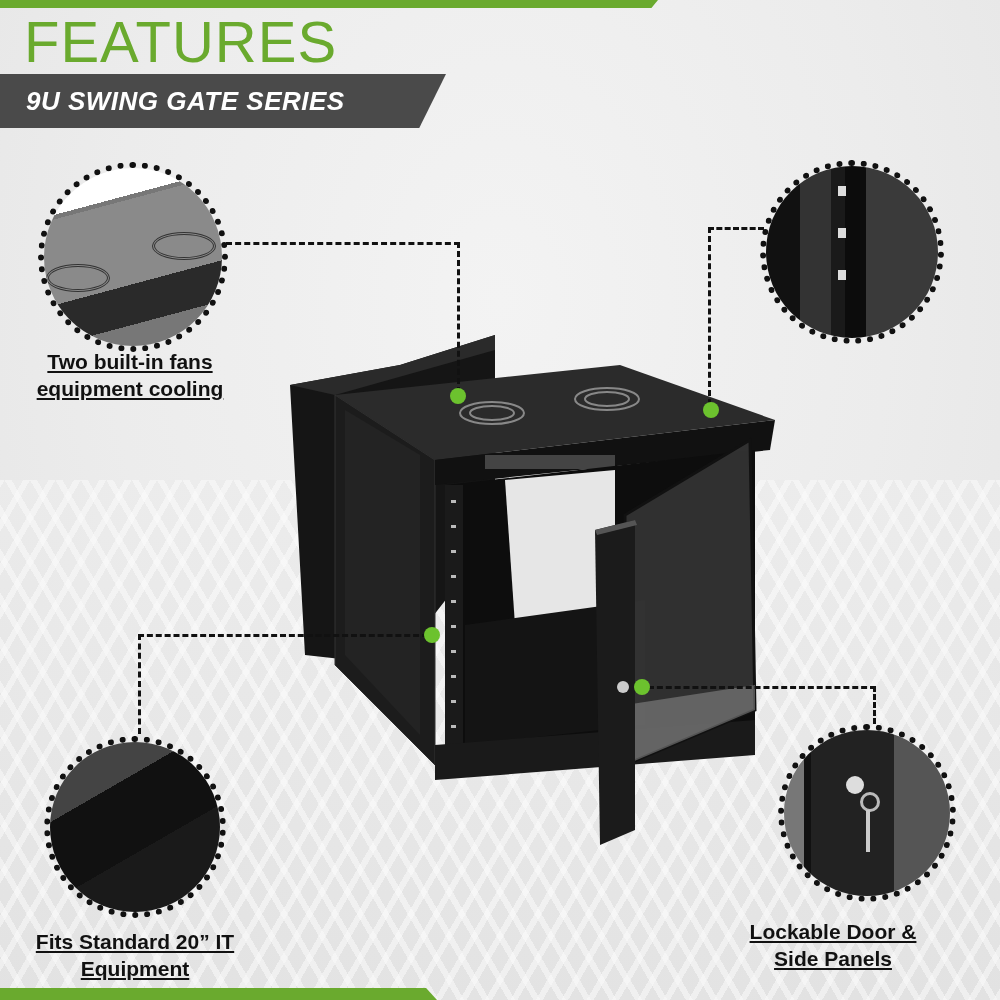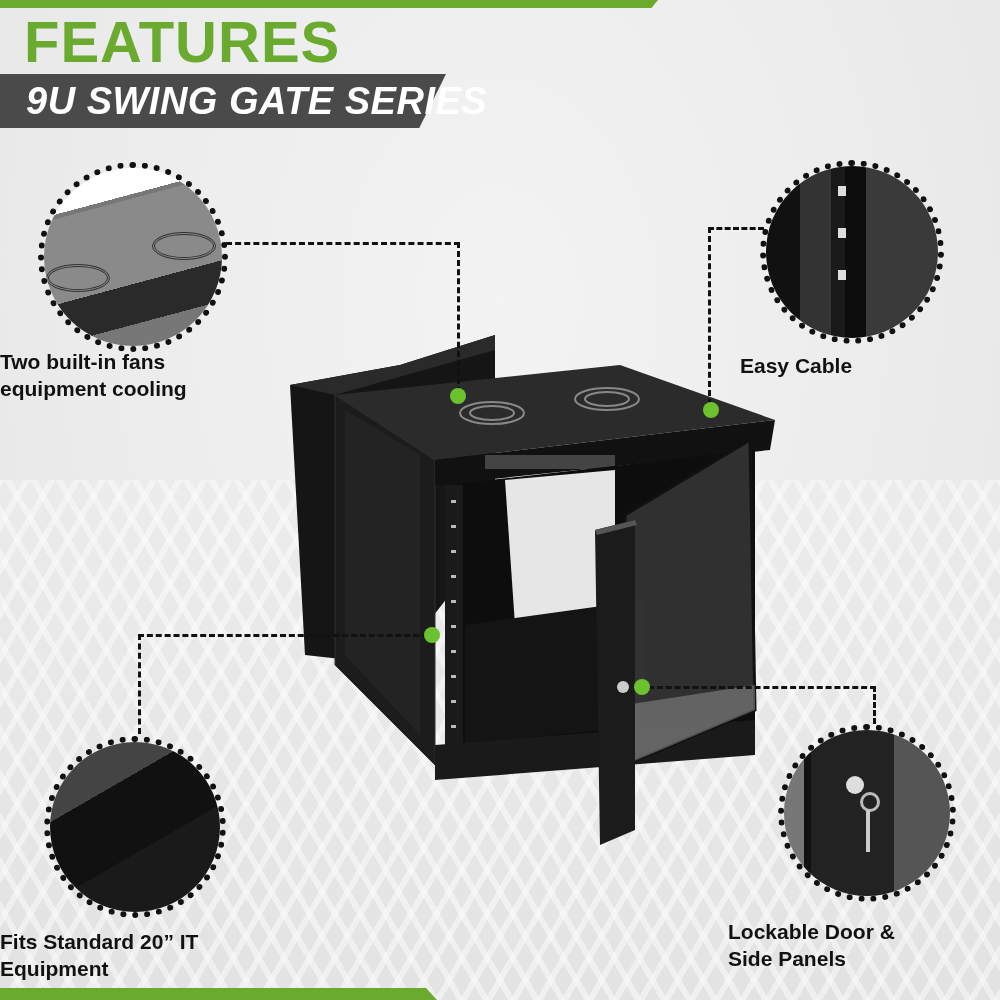--- a/index.html
+++ b/index.html
@@ -9,30 +9,30 @@
   .floor { position:absolute; left:0; top:480px; width:1000px; height:520px;
     background:
       repeating-linear-gradient(60deg, rgba(255,255,255,0.55) 0 6px, transparent 6px 22px),
       repeating-linear-gradient(-60deg, rgba(255,255,255,0.55) 0 6px, transparent 6px 22px),
       linear-gradient(#ececec, #e2e2e2);
     opacity:0.8; }
   .top-bar { position:absolute; left:0; top:0; width:658px; height:8px; background:#6aaa2e;
     clip-path: polygon(0 0,100% 0, 99% 100%, 0 100%); }
   .bottom-bar { position:absolute; left:0; top:988px; width:437px; height:12px; background:#6aaa2e;
     clip-path: polygon(0 0, 97.5% 0, 100% 100%, 0 100%); }
-  .title { position:absolute; left:24px; top:12px; font-family:"Liberation Sans", sans-serif; font-weight:bold;
+  .title { position:absolute; left:24px; top:12px; font-family:"Liberation Sans", sans-serif; font-weight:normal;
     font-size:58px; color:#6aaa2e; letter-spacing:1px; line-height:60px; }
   .subtitle-band { position:absolute; left:0; top:74px; width:446px; height:54px; background:#4a4a4a;
     clip-path: polygon(0 0,100% 0, 94% 100%, 0 100%); }
   .subtitle { position:absolute; left:26px; top:78px; font-family:"Liberation Sans", sans-serif; font-weight:bold; font-style:italic;
-    font-size:38px; color:#fff; line-height:46px; letter-spacing:0.5px; }
+    font-size:26px; color:#fff; line-height:46px; letter-spacing:0.5px; }
   .circle { position:absolute; border-radius:50%; overflow:hidden; box-sizing:border-box; }
   .ring { position:absolute; border-radius:50%; border:6px dotted #111; box-sizing:border-box; }
-  .caption { position:absolute; text-align:left; font-family:"Liberation Sans", sans-serif; font-weight:bold;
-    font-size:21px; line-height:27px; color:#111; }
+  .caption { position:absolute; text-align:center; font-family:"Liberation Sans", sans-serif; font-weight:bold;
+    font-size:21px; line-height:27px; color:#111;text-decoration:underline; }
   .line-h { position:absolute; border-top:3px dashed #111; height:0; }
   .line-v { position:absolute; border-left:3px dashed #111; width:0; }
   .dot { position:absolute; width:16px; height:16px; border-radius:50%; background:#6cc22e; }
   
   .c-fans { background: linear-gradient(165deg,#fff 0 22%, #777 22% 24%, #8a8a8a 24% 62%, #2a2a2a 62% 80%, #777 80%); }
   .c-fans .fan { position:absolute; width:58px; height:22px; border-radius:50%; border:3px double #333; }
   .c-cable { background: linear-gradient(90deg,#111 0 20%, #333 20% 38%, #1a1a1a 38% 46%, #0c0c0c 46% 58%, #3a3a3a 58%); }
   .c-cable .slot { position:absolute; width:8px; height:10px; background:#ddd; }
   .c-rack { background: linear-gradient(150deg,#444 0 30%, #111 30% 60%, #1a1a1a 60%); }
   .c-lock { background: linear-gradient(90deg,#777 0 12%, #111 12% 16%, #222 16% 66%, #555 66%); }
@@ -108,21 +108,20 @@
 <div class="line-v" style="left:457px;top:242px;height:160px;"></div>
 <div class="dot" style="left:450px;top:388px;"></div>
 
 <div class="circle c-cable" style="left:766px;top:166px;width:172px;height:172px;">
   <div class="slot" style="left:72px;top:20px;"></div>
   <div class="slot" style="left:72px;top:62px;"></div>
   <div class="slot" style="left:72px;top:104px;"></div>
 </div>
 <div class="ring" style="left:760px;top:160px;width:184px;height:184px;"></div>
 <div class="caption" style="left:740px;top:352px;width:220px;">
-  <div>Easy Cable</div>
 </div>
 <div class="line-h" style="left:708px;top:227px;width:56px;"></div>
 <div class="line-v" style="left:708px;top:227px;height:178px;"></div>
 <div class="dot" style="left:703px;top:402px;"></div>
 
 <div class="circle c-rack" style="left:50px;top:742px;width:170px;height:170px;"></div>
 <div class="ring" style="left:44px;top:736px;width:182px;height:182px;"></div>
 <div class="caption" style="left:0;top:928px;width:270px;">
   <div>Fits Standard 20” IT</div>
   <div>Equipment</div>

